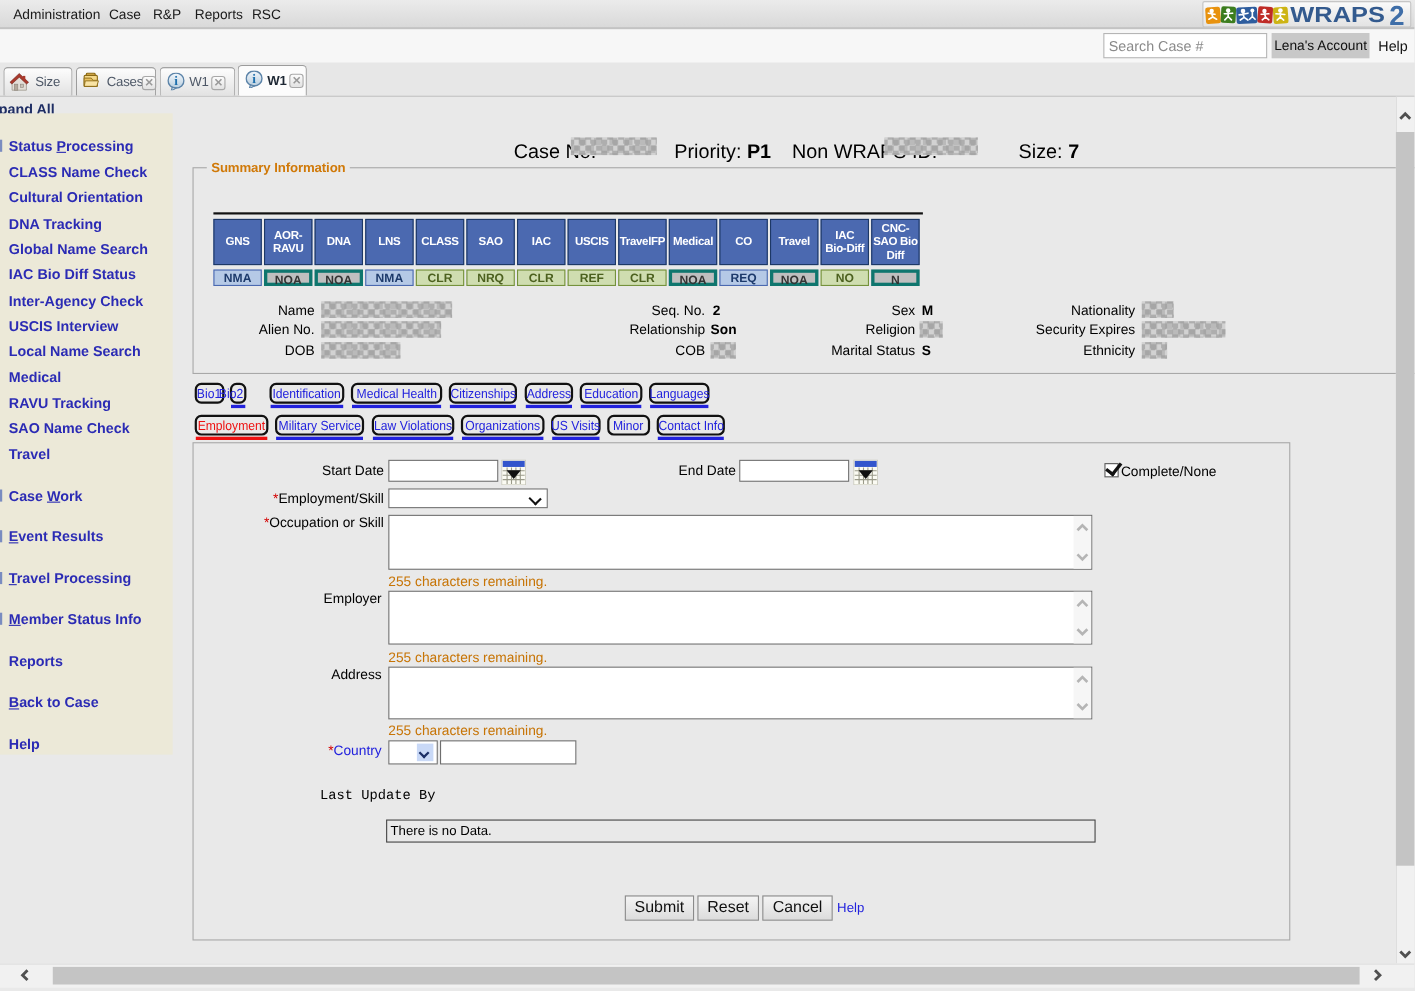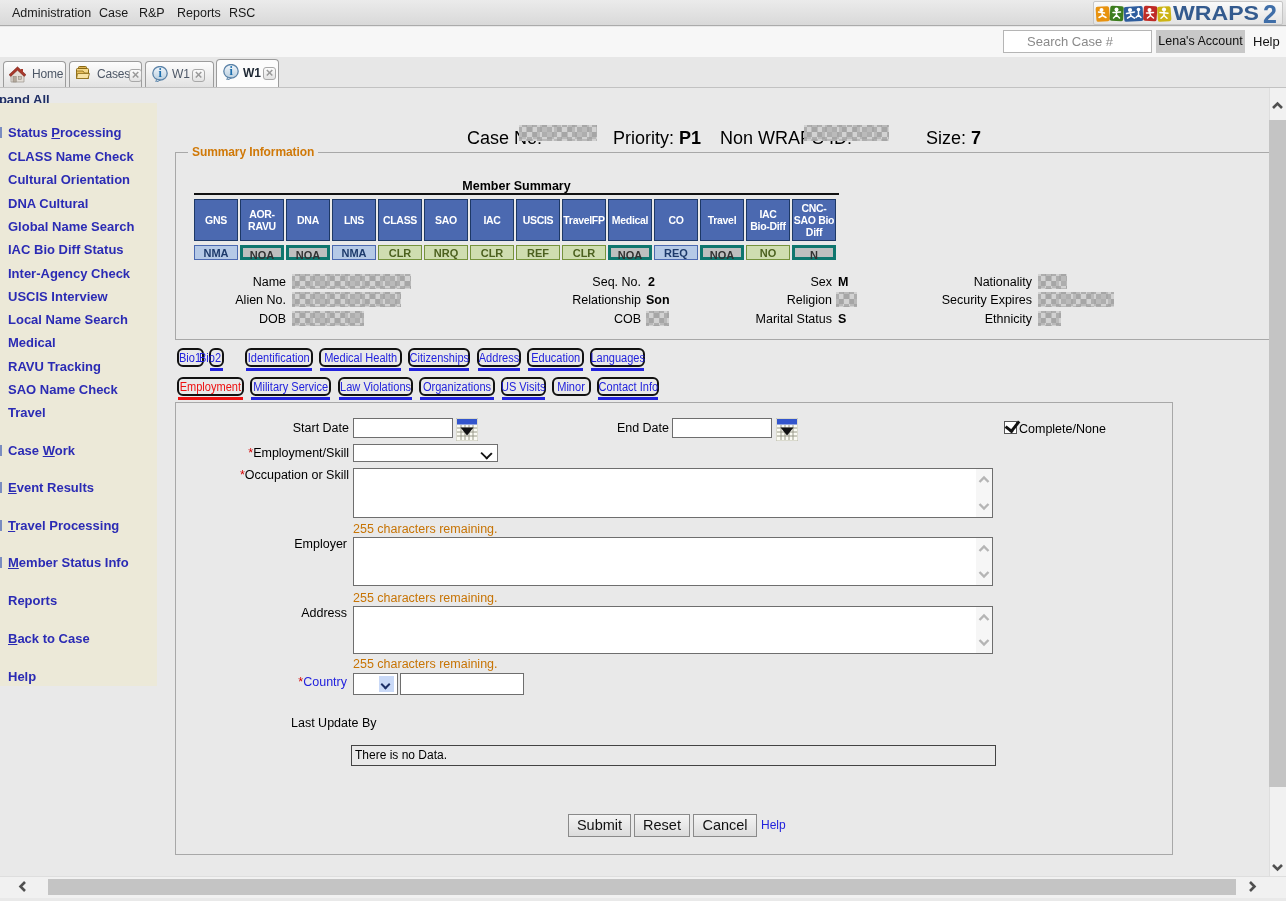--- a/index.html
+++ b/index.html
@@ -5,21 +5,21 @@
 * { margin:0; padding:0; box-sizing:border-box; }
 html,body { width:1286px; height:901px; overflow:hidden; }
 body { font-family:"Liberation Sans", sans-serif; background:#e9e9e9; position:relative; }
 #menubar { position:absolute; left:0; top:0; width:1286px; height:26px;
   background:linear-gradient(#ebebeb,#d9d9d9); border-bottom:1px solid #ababab; }
 #menubar .mi { position:absolute; top:6px; font-size:12.5px; color:#1a1a1a; }
 #logo { position:absolute; right:3px; top:1px; width:190px; height:24px;
   background:linear-gradient(#fafafa,#e3e3e3); border:1px solid #c6c6c6; border-radius:2px; }
 #bar2 { position:absolute; left:0; top:27px; width:1286px; height:30px; background:#f7f7f7; }
 #search { position:absolute; left:1003px; top:3px; width:149px; height:23px; background:#fff;
-  border:1px solid #b5b5b5; font-size:13px; color:#8a8a8a; padding:3px 23px; font-family:"Liberation Sans",sans-serif;}
+  border:1px solid #b5b5b5; font-size:13px; color:#8a8a8a; padding:3px 4px; font-family:"Liberation Sans",sans-serif;}
 #acct { position:absolute; left:1156px; top:3px; width:89px; height:23px; background:#c8c8c8;
   font-size:12.5px; color:#111; text-align:center; line-height:23px; }
 #hlp2 { position:absolute; left:1253px; top:0px; font-size:13px; color:#111; line-height:30px; }
 #tabbar { position:absolute; left:0; top:57px; width:1286px; height:31px; background:#e7e7e7; border-bottom:1px solid #c2c2c2;}
 .tab { position:absolute; bottom:0; height:26px; background:linear-gradient(#fdfdfd,#e2e2e2);
   border:1px solid #9c9c9c; border-bottom:none; border-radius:4px 4px 0 0; font-size:12px; letter-spacing:-0.2px; color:#4d5766; }
 .tab.active { height:28px; background:#fcfcfc; z-index:3; font-weight:bold; color:#1d2733; }
 .tab .lbl { position:absolute; top:5px; }
 .ticon { position:absolute; top:4px; }
 .tab.active .lbl { top:6px; }
@@ -129,21 +129,21 @@
 </div>
 <div id="tabbar">
   <div class="tab" style="left:3px; width:63px;">
     <svg class="ticon" style="left:4px;" width="19" height="17" viewBox="0 0 19 17">
       <polygon points="9.5,2.5 16,8.5 16,16 3,16 3,8.5" fill="#e3ded7" stroke="#9a9489" stroke-width="0.7"></polygon>
       <polygon points="9.5,0.8 18,8.8 16.2,10.4 9.5,4.2 2.8,10.4 1,8.8" fill="#a8392c" stroke="#6e2018" stroke-width="0.5"></polygon>
       <rect x="5" y="10.5" width="3.2" height="5.5" fill="#b3a99c" stroke="#8a8177" stroke-width="0.5"></rect>
       <rect x="10.5" y="10.5" width="3" height="3" fill="#c8c2b8" stroke="#8a8177" stroke-width="0.5"></rect>
       <rect x="12.8" y="3" width="2.2" height="4" fill="#a8392c"></rect>
     </svg>
-    <span class="lbl" style="left:28px;">Home</span>
+    <span class="lbl" style="left:28px;">Size</span>
     </div>
   <div class="tab" style="left:69px; width:73px;">
     <svg class="ticon" style="left:5px;" width="18" height="15" viewBox="0 0 18 15">
       <rect x="3.5" y="0.5" width="8" height="6" rx="1" fill="#e0b552" stroke="#8a6914"></rect>
       <rect x="1.5" y="2.5" width="12" height="10" rx="1" fill="#f5d98a" stroke="#8a6914"></rect>
       <path d="M1.5 5 L8 5 L9.5 7 L13.5 7 L13.5 12.5 L1.5 12.5 Z" fill="#e8c05e" stroke="#8a6914" stroke-width="0.8"></path>
       <path d="M2.5 7.5 L14.5 7.5 L13 12.5 L1.6 12.5 Z" fill="#f8e3a4" stroke="#8a6914" stroke-width="0.8"></path>
     </svg>
     <span class="lbl" style="left:27px;">Cases</span>
       <span class="closebox" style="left:59px;">×</span>
@@ -177,21 +177,21 @@
     </svg>
     <span class="lbl" style="left:26px;">W1</span>
       <span class="closebox" style="left:46px;">×</span>
     </div>
 </div>
 <div id="expandall">Expand All</div>
 <div id="sidebar">
   <span class="sl" style="top:22px;">Status <u>P</u>rocessing</span>
   <span class="sl" style="top:46px;">CLASS Name Check</span>
   <span class="sl" style="top:69px;">Cultural Orientation</span>
-  <span class="sl" style="top:93px;">DNA Cultural</span>
+  <span class="sl" style="top:93px;">DNA Tracking</span>
   <span class="sl" style="top:116px;">Global Name Search</span>
   <span class="sl" style="top:139px;">IAC Bio Diff Status</span>
   <span class="sl" style="top:163px;">Inter-Agency Check</span>
   <span class="sl" style="top:186px;">USCIS Interview</span>
   <span class="sl" style="top:209px;">Local Name Search</span>
   <span class="sl" style="top:232px;">Medical</span>
   <span class="sl" style="top:256px;">RAVU Tracking</span>
   <span class="sl" style="top:279px;">SAO Name Check</span>
   <span class="sl" style="top:302px;">Travel</span>
   <span class="sl" style="top:340px;">Case <u>W</u>ork</span>
@@ -211,21 +211,20 @@
   <div id="caseline">
     <span class="cl" style="left:467px;">Case No:</span>
     <span class="blur" style="left:519px; top:-3px; width:78px; height:16px;"></span>
     <span class="cl" style="left:613px;">Priority: <b>P1</b></span>
     <span class="cl" style="left:720px;">Non WRAPS ID:</span>
     <span class="blur" style="left:804px; top:-3px; width:85px; height:16px;"></span>
     <span class="cl" style="left:926px;">Size: <b>7</b></span>
   </div>
   <div id="sumbox">
     <span id="sumlegend">Summary Information</span>
-    <div id="memsum">Member Summary</div>
     <div id="memline"></div>
     <div id="hdrcells">
       <div class="hc" style="left:18px;">GNS</div>
       <div class="hc" style="left:64px;">AOR-<br>RAVU</div>
       <div class="hc" style="left:110px;">DNA</div>
       <div class="hc" style="left:156px;">LNS</div>
       <div class="hc" style="left:202px;">CLASS</div>
       <div class="hc" style="left:248px;">SAO</div>
       <div class="hc" style="left:294px;">IAC</div>
       <div class="hc" style="left:340px;">USCIS</div>
@@ -414,21 +413,21 @@
           </svg>
           <svg style="bottom:6px;" width="12" height="9" viewBox="0 0 12 9">
             <path d="M1.5 2 L6 6.5 L10.5 2" stroke="#b5b5b5" stroke-width="2.4" fill="none"></path>
           </svg>
         </span>
       </span>
     <span class="orange" style="left:177px; top:254px;">255 characters remaining.</span>
     <span class="fl" style="left:3px; top:272px; width:168px;"><span class="req">*</span><span style="color:#2222dd;">Country</span></span>
     <span class="csel" style="left:177px; top:270px;"></span>
     <span class="inp" style="left:224px; top:270px; width:124px; height:22px;"></span>
-    <span class="fl" style="left:115px; top:313px; text-align:center;">Last Update By</span>
+    <span class="fl" style="left:115px; top:313px; text-align:center;font-family:Liberation Mono, monospace;">Last Update By</span>
     <div id="nodata">There is no Data.</div>
     <span class="btn" style="left:392px; top:411px; width:63px;">Submit</span>
     <span class="btn" style="left:458px; top:411px; width:56px;">Reset</span>
     <span class="btn" style="left:517px; top:411px; width:64px;">Cancel</span>
     <span style="position:absolute; left:585px; top:415px; color:#2222dd; font-size:12px;">Help</span>
   </div>
 </div>
 <div id="vscroll"></div>
 <div id="vthumb"></div>
 <div id="hscroll"></div>

